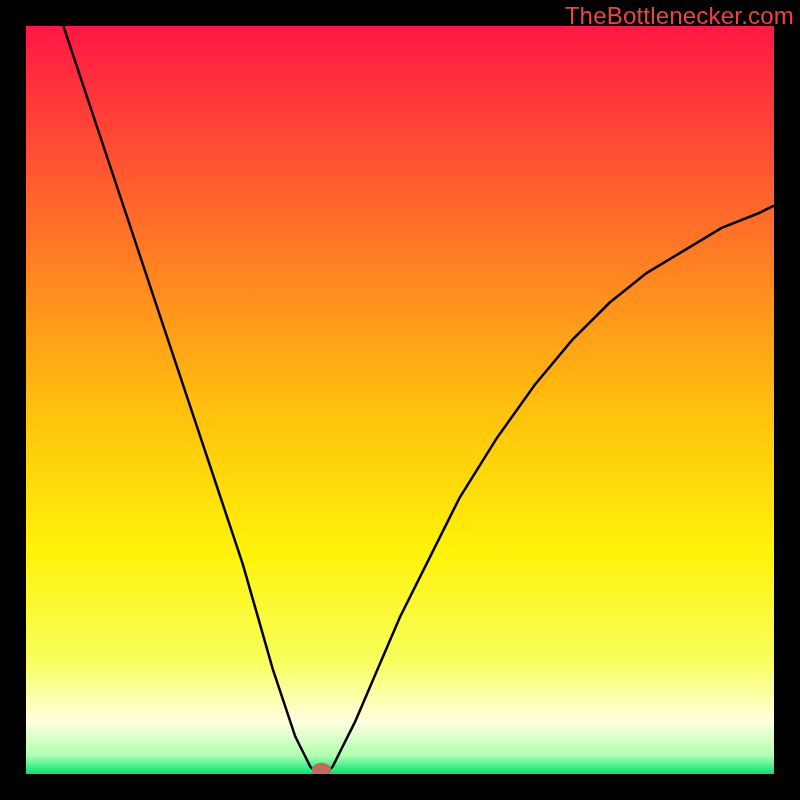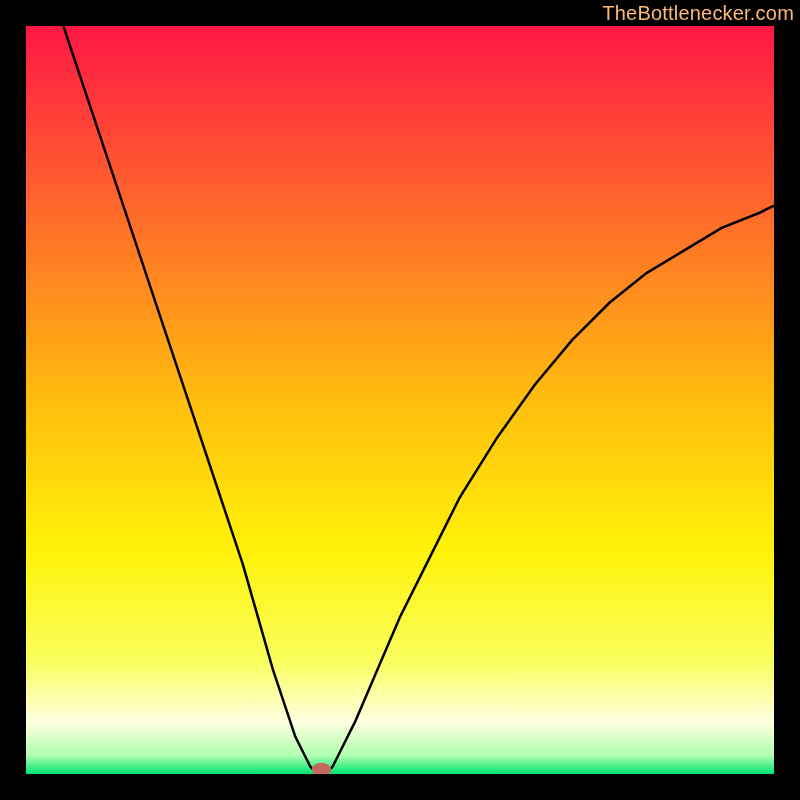--- a/index.html
+++ b/index.html
@@ -22,22 +22,22 @@
     left: 26px;
     top: 26px;
     width: 748px;
     height: 748px;
     
   }
   .watermark {
     position: absolute;
     top: 2px;
     right: 6px;
-    color: #fdba74;
-    font-size: 20px;
+    color: #ef4444;
+    font-size: 24px;
     letter-spacing: 0.2px;
     font-weight: 400;
     user-select: none;
   }
   svg { display: block; }
 </style>
 </head>
 <body>
 
 <div class="frame">

